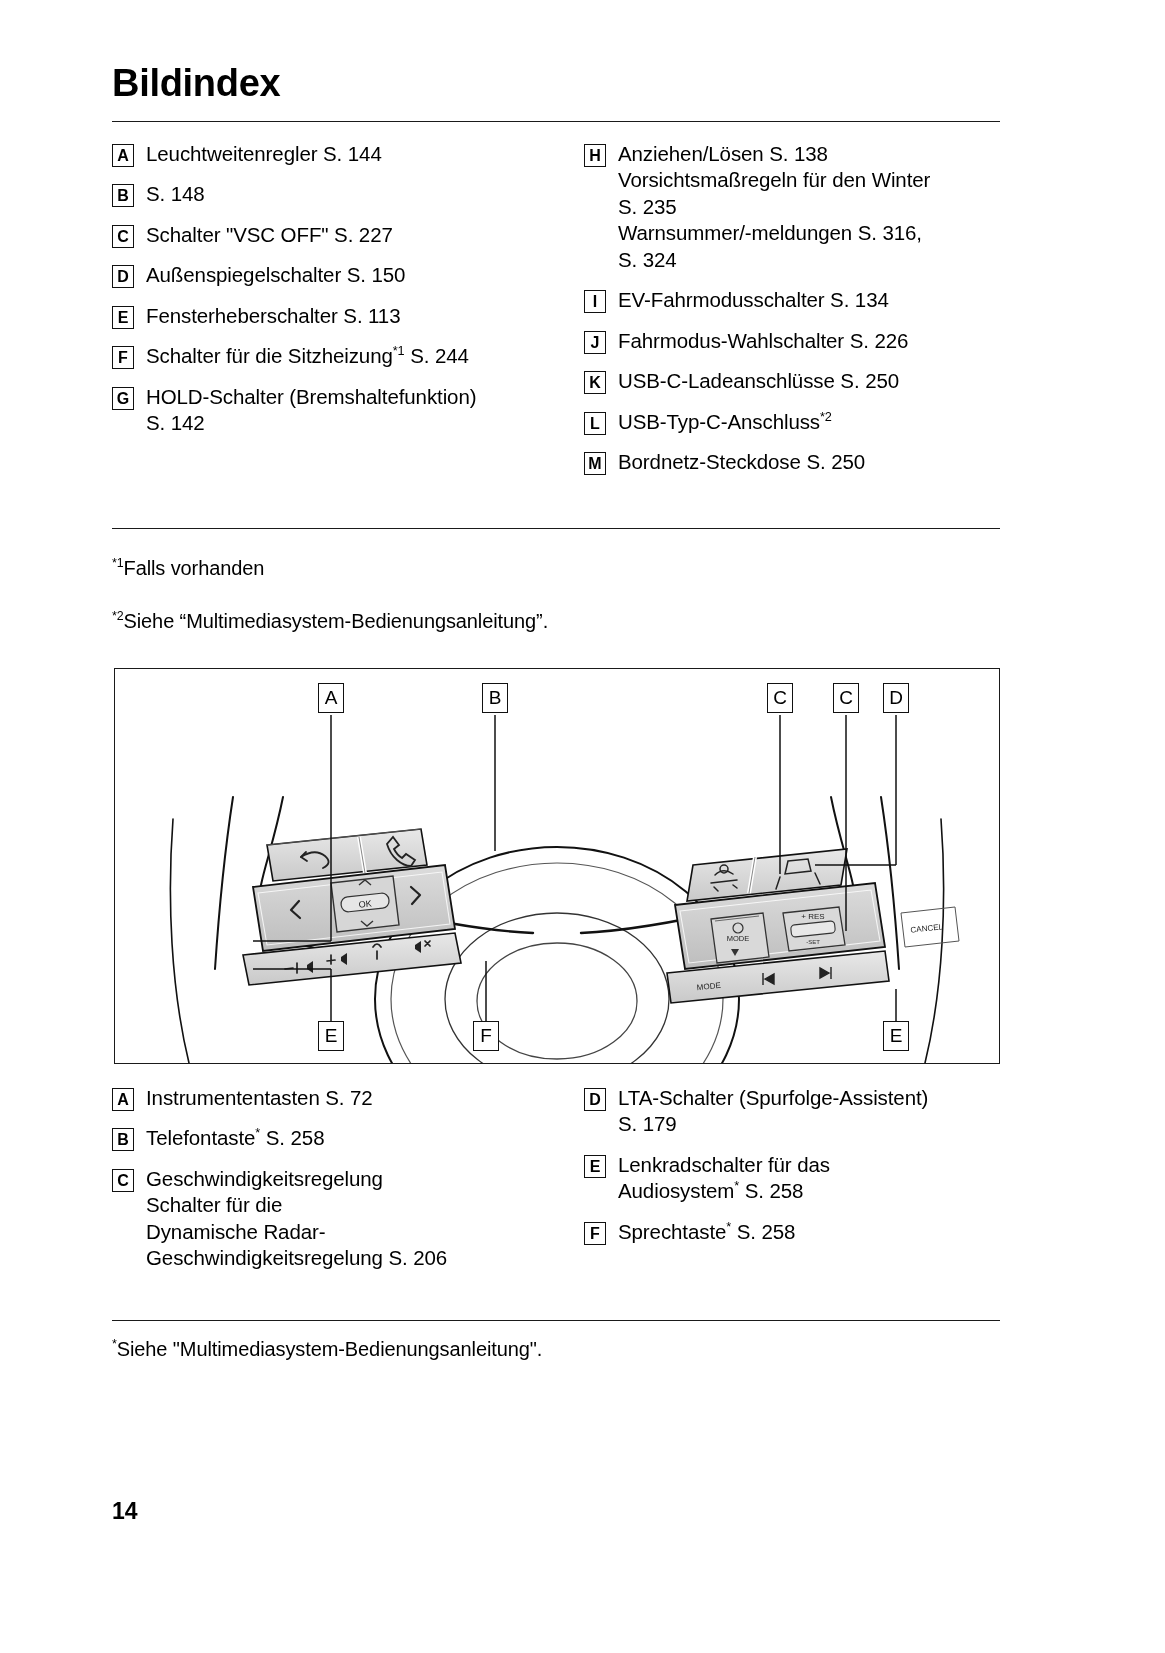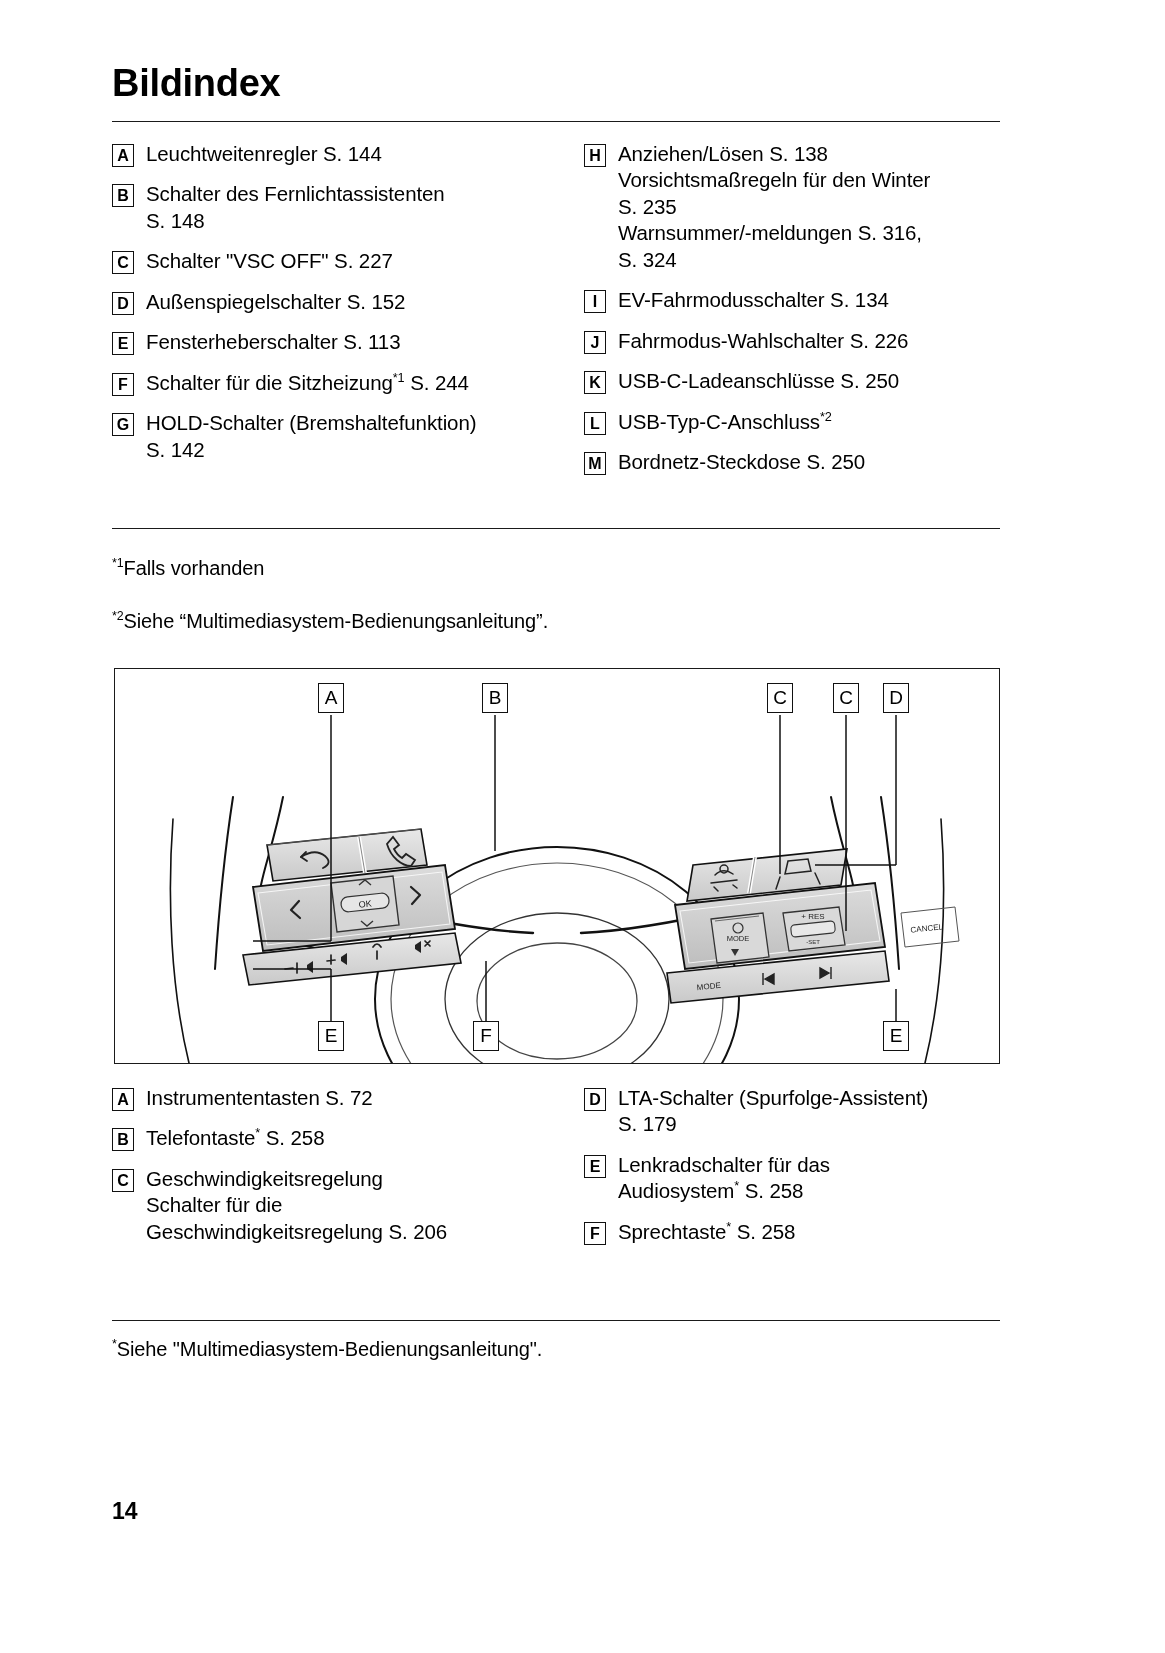--- a/index.html
+++ b/index.html
@@ -166,40 +166,39 @@
       <div class="etext">
         <span class="ln">Leuchtweitenregler S. 144</span>
       </div>
     </div>
 
     <div class="entry">
       <div class="badge-wrap">
         <span class="badge">B</span>
       </div>
       <div class="etext">
-        <span class="ln">Schalter des Fernlichtassistenten</span>
         <span class="ln">S. 148</span>
       </div>
     </div>
 
     <div class="entry">
       <div class="badge-wrap">
         <span class="badge">C</span>
       </div>
       <div class="etext">
         <span class="ln">Schalter "VSC OFF" S. 227</span>
       </div>
     </div>
 
     <div class="entry">
       <div class="badge-wrap">
         <span class="badge">D</span>
       </div>
       <div class="etext">
-        <span class="ln">Außenspiegelschalter S. 152</span>
+        <span class="ln">Außenspiegelschalter S. 150</span>
       </div>
     </div>
 
     <div class="entry">
       <div class="badge-wrap">
         <span class="badge">E</span>
       </div>
       <div class="etext">
         <span class="ln">Fensterheberschalter S. 113</span>
       </div>
@@ -483,20 +482,21 @@
       </div>
     </div>
 
     <div class="entry">
       <div class="badge-wrap">
         <span class="badge">C</span>
       </div>
       <div class="etext">
         <span class="ln">Geschwindigkeitsregelung</span>
         <span class="ln">Schalter für die</span>
+        <span class="ln">Dynamische Radar-</span>
         <span class="ln">Geschwindigkeitsregelung S. 206</span>
       </div>
     </div>
   </div>
 
   <div class="col col-lower-right">
 
     <div class="entry">
       <div class="badge-wrap">
         <span class="badge">D</span>

